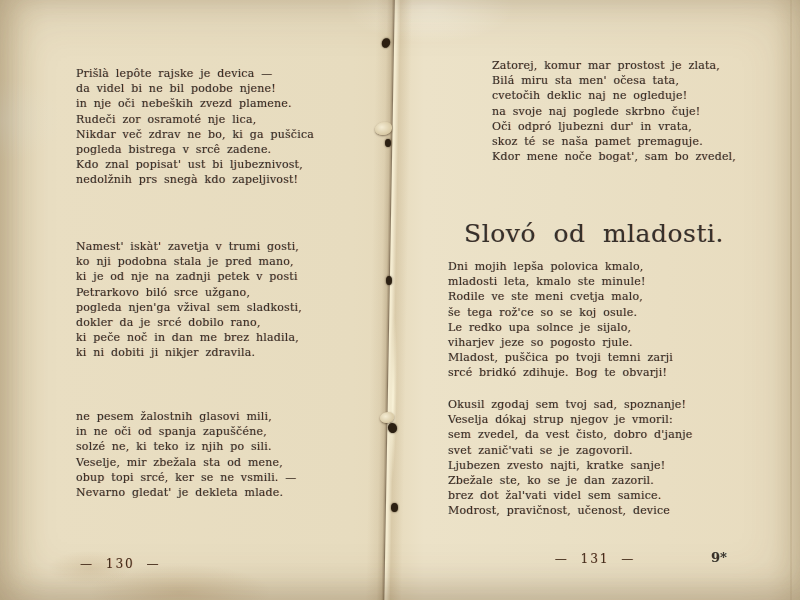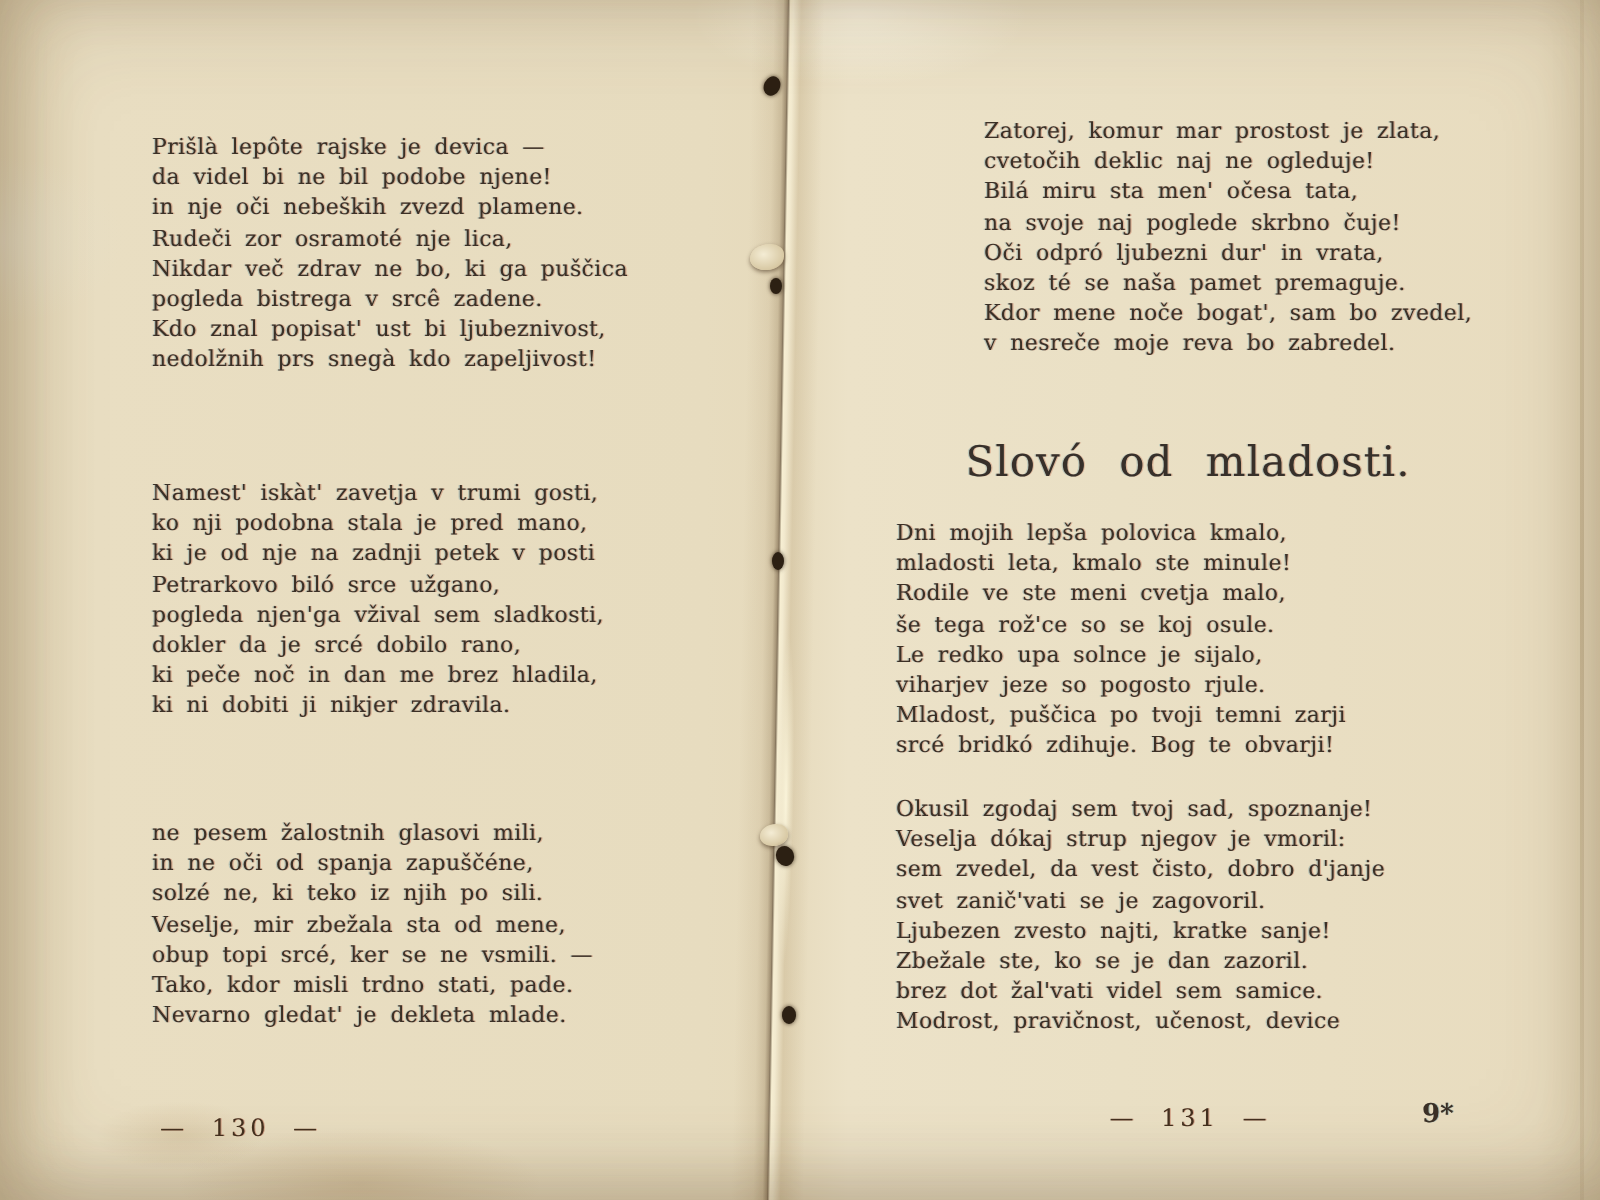--- a/index.html
+++ b/index.html
@@ -44,21 +44,21 @@
 
   
   .stanza { position:absolute; white-space:nowrap; font-size:11px; line-height:15.2px;
     color:#3b3026; word-spacing:3px; letter-spacing:0.2px;
     text-shadow:0.6px 0.2px 0 rgba(175,55,25,0.28), -0.6px -0.2px 0 rgba(10,100,140,0.22); }
   .lp { left:76px; }
   .rp { left:448px; }
   .s1 { top:66px; }  .s2 { top:239px; } .s3 { top:409px; }
   .r1 { top:58px;margin-left:44px; }  .r2 { top:259px; } .r3 { top:397px; }
   .poem-title { position:absolute; left:448px; top:219px; width:292px; margin:0;
-    text-align:center; font-size:21px; font-weight:normal; letter-spacing:0.5px; word-spacing:9px;
+    text-align:center; font-size:25px; font-weight:normal; letter-spacing:0.5px; word-spacing:9px;
     color:#37302a; text-shadow:0.6px 0.2px 0 rgba(175,55,25,0.25), -0.6px -0.2px 0 rgba(10,100,140,0.2); }
   .footer { position:absolute; font-size:12px; letter-spacing:2px; word-spacing:6px;
     color:#43301f; text-shadow:0.5px 0 0 rgba(170,50,25,0.35); }
   .footer-left  { left:80px;  top:557px; width:300px; text-align:left; }
   .footer-right { left:450px; top:552px; width:290px; text-align:center; }
   .sig { position:absolute; left:711px; top:550px; font-size:13px; font-weight:bold;
     color:#3b3026; text-shadow:0.5px 0 0 rgba(10,100,140,0.3); }
 </style>
 </head>
 <body>
@@ -85,36 +85,34 @@
         <div class="line">dokler da je srcé dobilo rano,</div>
         <div class="line">ki peče noč in dan me brez hladila,</div>
         <div class="line">ki ni dobiti ji nikjer zdravila.</div>
       </div>
     <div class="stanza lp s3">
         <div class="line">ne pesem žalostnih glasovi mili,</div>
         <div class="line">in ne oči od spanja zapuščéne,</div>
         <div class="line">solzé ne, ki teko iz njih po sili.</div>
         <div class="line">Veselje, mir zbežala sta od mene,</div>
         <div class="line">obup topi srcé, ker se ne vsmili. —</div>
-        <div class="line">Tako, kdor misli trdno stati, pade.</div>
         <div class="line">Nevarno gledat' je dekleta mlade.</div>
       </div>
     <div class="footer footer-left">— 130 —</div>
   </div>
 
   <div class="page page-right">
     <div class="stanza rp r1">
         <div class="line">Zatorej, komur mar prostost je zlata,</div>
+        <div class="line">Bilá miru sta men' očesa tata,</div>
         <div class="line">cvetočih deklic naj ne ogleduje!</div>
-        <div class="line">Bilá miru sta men' očesa tata,</div>
         <div class="line">na svoje naj poglede skrbno čuje!</div>
         <div class="line">Oči odpró ljubezni dur' in vrata,</div>
         <div class="line">skoz té se naša pamet premaguje.</div>
         <div class="line">Kdor mene noče bogat', sam bo zvedel,</div>
-        <div class="line">v nesreče moje reva bo zabredel.</div>
       </div>
     <h2 class="poem-title">Slovó od mladosti.</h2>
     <div class="stanza rp r2">
         <div class="line">Dni mojih lepša polovica kmalo,</div>
         <div class="line">mladosti leta, kmalo ste minule!</div>
         <div class="line">Rodile ve ste meni cvetja malo,</div>
         <div class="line">še tega rož'ce so se koj osule.</div>
         <div class="line">Le redko upa solnce je sijalo,</div>
         <div class="line">viharjev jeze so pogosto rjule.</div>
         <div class="line">Mladost, puščica po tvoji temni zarji</div>

